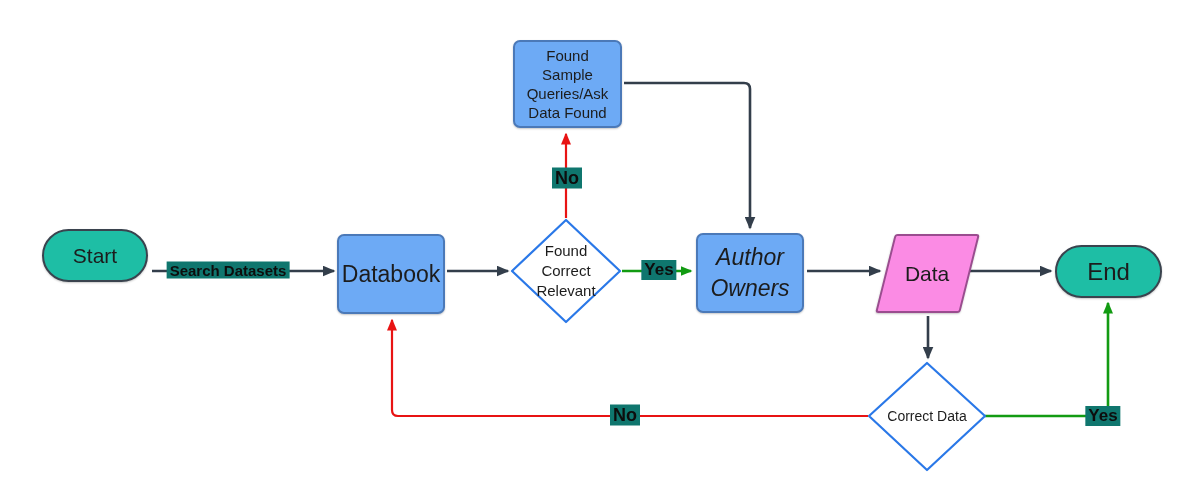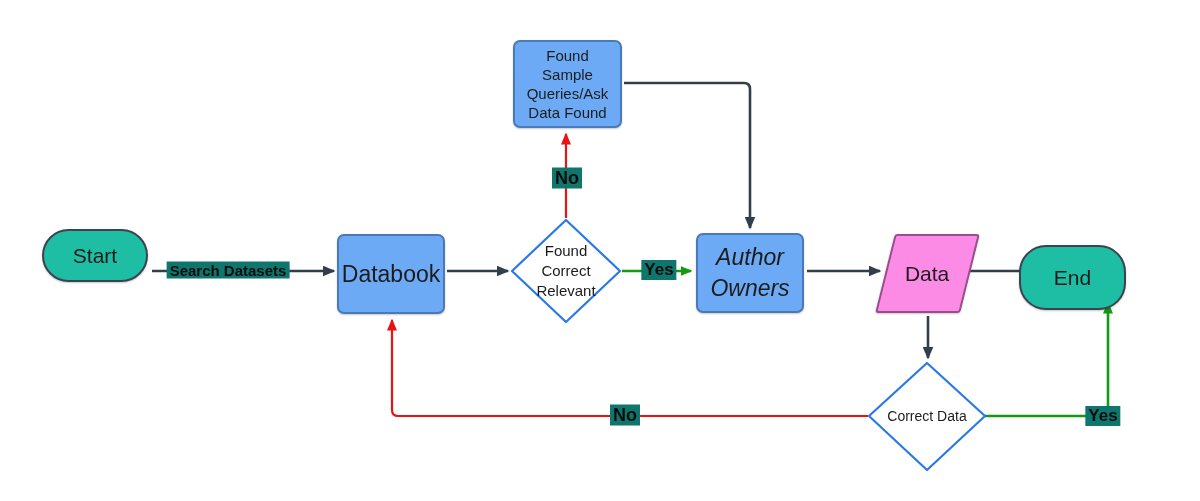--- a/index.html
+++ b/index.html
@@ -29,21 +29,21 @@
   }
   .terminator{
     background:var(--teal-fill);border:2px solid var(--teal-border);
     border-radius:27px;font-size:21px;
   }
   .process{
     background:var(--process-fill);border:2px solid var(--process-border);
     border-radius:7px;
   }
   .n-start{left:42px;top:229px;width:106px;height:53px;}
-  .n-end{left:1019px;top:245px;width:107px;height:65px;font-size:21px;}
+  .n-end{left:1055px;top:245px;width:107px;height:53px;font-size:24px;}
   .n-databook{left:337px;top:234px;width:108px;height:80px;font-size:23px;}
   .n-search{left:513px;top:40px;width:109px;height:88px;font-size:15px;line-height:19px;}
   .n-author{left:696px;top:233px;width:108px;height:80px;font-size:23px;line-height:31px;font-style:italic;}
   .n-data{
     left:885px;top:234px;width:85px;height:79px;
     background:var(--data-fill);border:2px solid var(--data-border);border-radius:3px;
     transform:skewX(-14deg);font-size:21px;
   }
   .n-data .unskew{display:block;transform:skewX(14deg);}
   .node span{display:block;}

